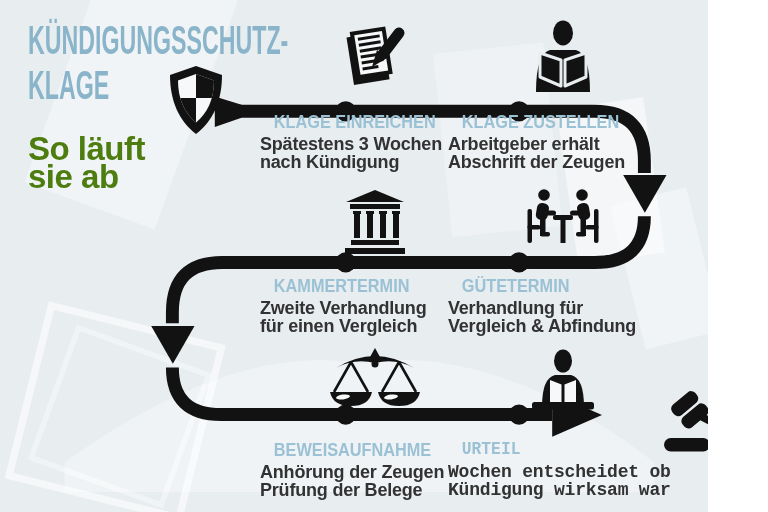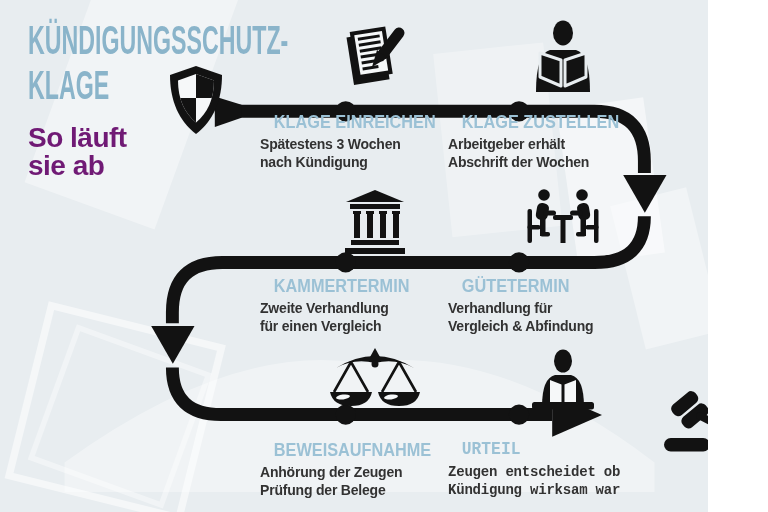--- a/index.html
+++ b/index.html
@@ -13,30 +13,30 @@
   
   .flow{position:absolute;inset:0;}
   
   .title-block{position:absolute;left:28px;top:18px;}
   .title-main{
     transform:scaleX(0.58);transform-origin:left top;
     font-size:40px;font-weight:bold;line-height:45px;
     color:#8ab4ca;letter-spacing:0px;white-space:nowrap;
   }
   .subtitle{
-    margin-top:16px;font-size:28px;font-weight:bold;line-height:28px;
-    color:#701a75;letter-spacing:-0.5px;
+    margin-top:27px;font-size:33px;font-weight:bold;line-height:28px;
+    color:#4d7c0f;letter-spacing:-0.5px;
   }
   
   .step{position:absolute;width:230px;}
   .step-label{
     font-size:18.5px;font-weight:bold;color:#9bc1d5;line-height:20px;
     transform:scaleX(0.88);transform-origin:center top;white-space:nowrap;
   }
-  .step-desc{margin-top:3px;font-size:14px;font-weight:bold;color:#323232;line-height:18px;letter-spacing:-0.2px;}
+  .step-desc{margin-top:3px;font-size:18px;font-weight:bold;color:#323232;line-height:18px;letter-spacing:-0.2px;}
   .step-desc span{display:block;}
   .step-0{left:260px;top:112px;}
   .step-1{left:448px;top:112px;}
   .step-2{left:448px;top:276px;}
   .step-3{left:260px;top:276px;}
   .step-4{left:260px;top:440px;}
   .step-5{left:448px;top:440px;font-family:Liberation Mono, monospace;}
   
   .icon{position:absolute;}
   .ic-shield{left:166px;top:64px;width:60px;height:72px;}
@@ -237,21 +237,21 @@
     <div class="step-desc">
       <span>Spätestens 3 Wochen</span>
       <span>nach Kündigung</span>
     </div>
   </div>
 
   <div class="step step-1">
     <div class="step-label">KLAGE ZUSTELLEN</div>
     <div class="step-desc">
       <span>Arbeitgeber erhält</span>
-      <span>Abschrift der Wochen</span>
+      <span>Abschrift der Zeugen</span>
     </div>
   </div>
 
   <div class="step step-3">
     <div class="step-label">KAMMERTERMIN</div>
     <div class="step-desc">
       <span>Zweite Verhandlung</span>
       <span>für einen Vergleich</span>
     </div>
   </div>
@@ -268,18 +268,18 @@
     <div class="step-label">BEWEISAUFNAHME</div>
     <div class="step-desc">
       <span>Anhörung der Zeugen</span>
       <span>Prüfung der Belege</span>
     </div>
   </div>
 
   <div class="step step-5">
     <div class="step-label">URTEIL</div>
     <div class="step-desc">
-      <span>Zeugen entscheidet ob</span>
+      <span>Wochen entscheidet ob</span>
       <span>Kündigung wirksam war</span>
     </div>
   </div>
 
 </div>
 
 </body></html>

